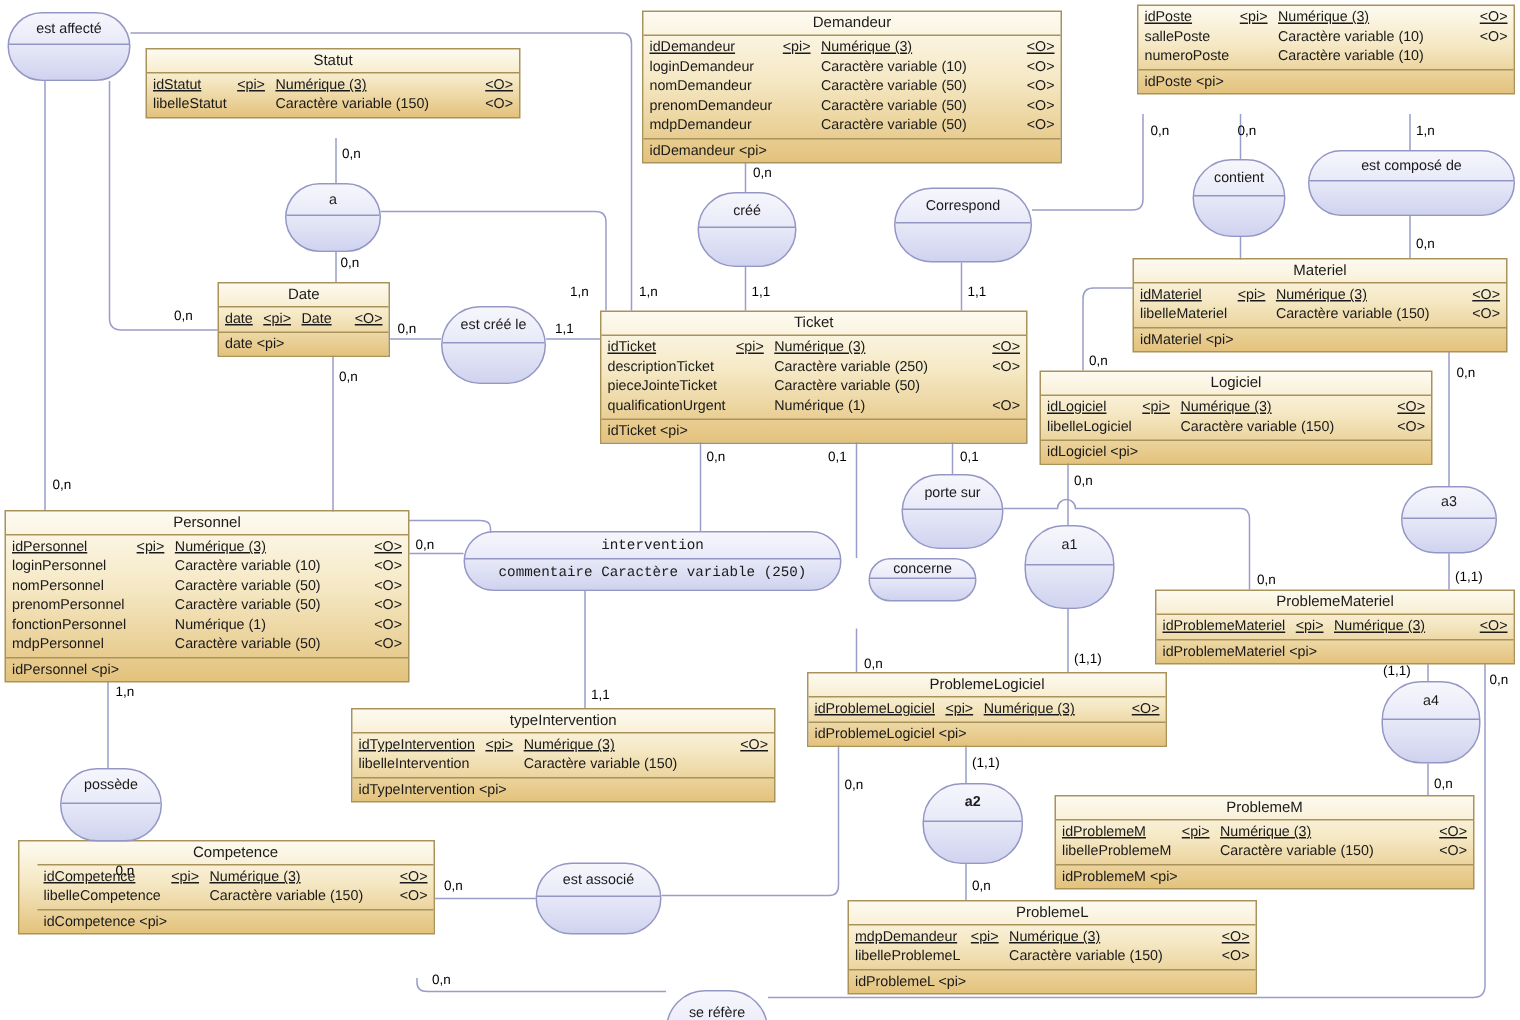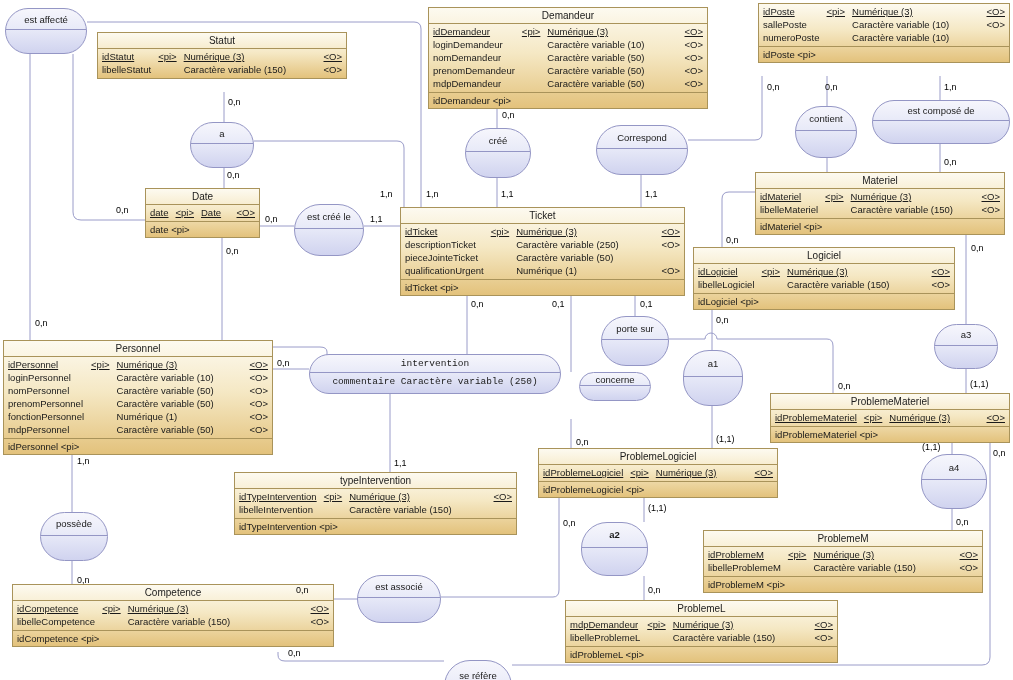--- a/index.html
+++ b/index.html
@@ -276,21 +276,21 @@
           <span class="c1 u">&lt;pi&gt;</span>
           <span class="c2 u">Numérique (3)</span>
           <span class="c3 u">&lt;O&gt;</span>
           <span class="c0">libelleProblemeL</span>
           <span class="c1"></span>
           <span class="c2">Caractère variable (150)</span>
           <span class="c3">&lt;O&gt;</span>
         </div>
         <div class="e-id">idProblemeL  &lt;pi&gt;</div>
       </div>
-      <div class="entity" style="left: 12px; top: 584px; width: 322px;">
+      <div class="entity" style="left: 12px; top: 560px; width: 278px; padding-left: 12px;">
         <div class="e-title">Competence</div>
         <div class="e-attrs">
           <span class="c0 u">idCompetence</span>
           <span class="c1 u">&lt;pi&gt;</span>
           <span class="c2 u">Numérique (3)</span>
           <span class="c3 u">&lt;O&gt;</span>
           <span class="c0">libelleCompetence</span>
           <span class="c1"></span>
           <span class="c2">Caractère variable (150)</span>
           <span class="c3">&lt;O&gt;</span>
@@ -339,21 +339,21 @@
         <div class="o-sep"></div>
       </div>
       <div class="oval" style="left: 683px; top: 350px; width: 60px; height: 56px;">
         <div class="o-label">a1</div>
         <div class="o-sep"></div>
       </div>
       <div class="oval" style="left: 934px; top: 324px; width: 64px; height: 45px;">
         <div class="o-label">a3</div>
         <div class="o-sep"></div>
       </div>
-      <div class="oval" style="left: 581px; top: 522px; width: 67px; height: 54px; font-weight: bold;">
+      <div class="oval" style="left: 615px; top: 522px; width: 67px; height: 54px; font-weight: bold;">
         <div class="o-label">a2</div>
         <div class="o-sep"></div>
       </div>
       <div class="oval" style="left: 921px; top: 454px; width: 66px; height: 55px;">
         <div class="o-label">a4</div>
         <div class="o-sep"></div>
       </div>
       <div class="oval" style="left: 40px; top: 512px; width: 68px; height: 49px;">
         <div class="o-label">possède</div>
         <div class="o-sep"></div>

